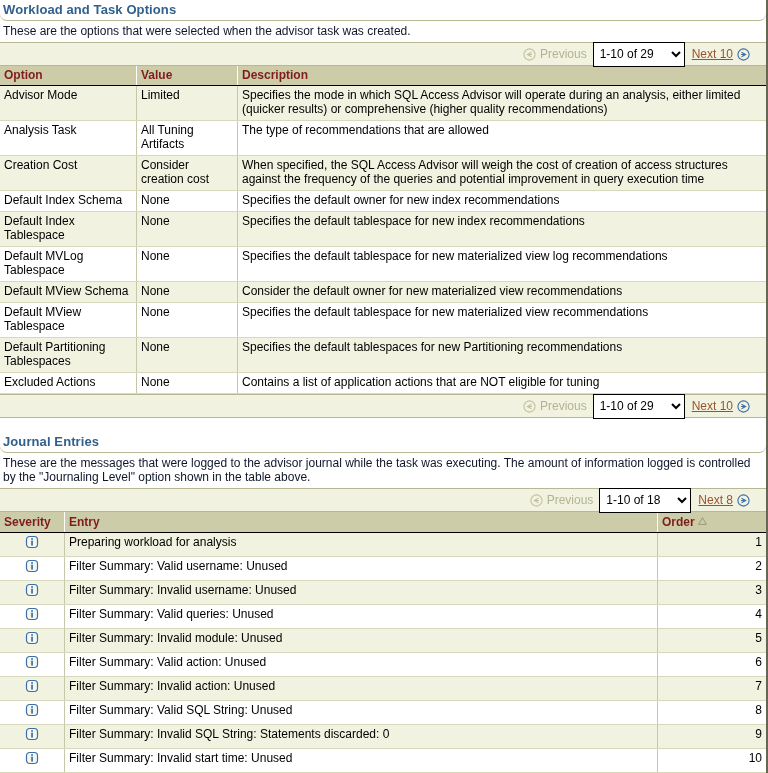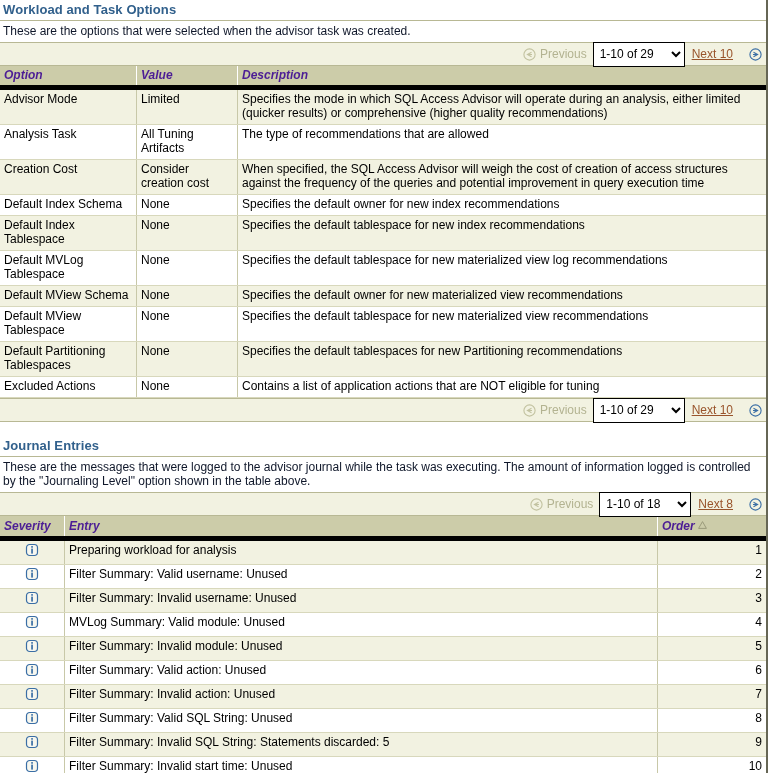--- a/index.html
+++ b/index.html
@@ -26,53 +26,54 @@
   }
 
   
   .section-head {
     font-size: 13px;
     font-weight: bold;
     color: #31608c;
     padding: 2px 0 3px 3px;
     border-bottom: 1px solid #b8b894;
     letter-spacing: 0.1px;
+    border-radius: 7px;
   }
   .section-desc {
     padding: 3px 4px 4px 3px;
     font-size: 12px;
     line-height: 14px;
     color: #0f172a;
   }
 
   
   .pagebar {
     background: #f2f2e1;
     border-top: 1px solid #b8b894;
     border-bottom: 1px solid #b8b894;
     height: 24px;
     display: flex;
     align-items: center;
     justify-content: flex-end;
-    padding-right: 4px;
+    padding-right: 16px;
     box-sizing: border-box;
   }
   .prev-group {
     display: flex;
     align-items: center;
     gap: 4px;
     color: #b3b391;
     font-size: 12px;
     margin-right: 6px;
     user-select: none;
   }
   .next-group {
     display: flex;
     align-items: center;
-    gap: 16px;
+    gap: 4px;
     margin-left: 7px;
   }
   .next-link {
     color: #99542b;
     text-decoration: underline;
     font-size: 12px;
     cursor: pointer;
   }
   .circ-ico { display: inline-block; line-height: 0; }
 
@@ -89,30 +90,29 @@
   }
 
   
   table.grid {
     border-collapse: collapse;
     width: 100%;
     table-layout: fixed;
   }
   table.grid th {
     background: #cccca9;
-    color: #4c1d95;
+    color: #7f1d1d;
     font-weight: bold;
     font-size: 12px;
     text-align: left;
     padding: 2px 4px 3px 4px;
     border-right: 1px solid #ffffff;
-    border-bottom: 5px solid #000000;
+    border-bottom: 1px solid #000000;
     vertical-align: middle;
     white-space: nowrap;
-    font-style: italic;
   }
   table.grid th.last { border-right: none; }
   table.grid td {
     font-size: 12px;
     padding: 2px 4px 4px 4px;
     border-right: 1px solid #c8c8a8;
     border-bottom: 1px solid #d8d8bc;
     vertical-align: top;
     line-height: 14px;
     word-wrap: break-word;
@@ -212,21 +212,21 @@
           <td class="last">Specifies the default tablespace for new index recommendations</td>
         </tr>
         <tr class="norm">
           <td class="col-option">Default MVLog Tablespace</td>
           <td class="col-value">None</td>
           <td class="last">Specifies the default tablespace for new materialized view log recommendations</td>
         </tr>
         <tr class="alt">
           <td class="col-option">Default MView Schema</td>
           <td class="col-value">None</td>
-          <td class="last">Specifies the default owner for new materialized view recommendations</td>
+          <td class="last">Consider the default owner for new materialized view recommendations</td>
         </tr>
         <tr class="norm">
           <td class="col-option">Default MView Tablespace</td>
           <td class="col-value">None</td>
           <td class="last">Specifies the default tablespace for new materialized view recommendations</td>
         </tr>
         <tr class="alt">
           <td class="col-option">Default Partitioning Tablespaces</td>
           <td class="col-value">None</td>
           <td class="last">Specifies the default tablespaces for new Partitioning recommendations</td>
@@ -331,21 +331,21 @@
               </svg></span></td>
           <td>Filter Summary: Invalid username: Unused</td>
           <td class="col-order order-cell last">3</td>
         </tr>
         <tr class="norm">
           <td class="col-sev sev-cell"><span><svg width="14" height="14" viewBox="0 0 14 14">
                 <rect x="1.5" y="1.5" width="11" height="11" rx="3.2" ry="3.2" fill="#f7f7ef" stroke="#3a6ea5" stroke-width="1.2"></rect>
                 <rect x="6.2" y="3.1" width="1.7" height="1.6" fill="#3a6ea5"></rect>
                 <rect x="6.2" y="5.6" width="1.7" height="5" fill="#3a6ea5"></rect>
               </svg></span></td>
-          <td>MVLog Summary: Valid module: Unused</td>
+          <td>Filter Summary: Valid queries: Unused</td>
           <td class="col-order order-cell last">4</td>
         </tr>
         <tr class="alt">
           <td class="col-sev sev-cell"><span><svg width="14" height="14" viewBox="0 0 14 14">
                 <rect x="1.5" y="1.5" width="11" height="11" rx="3.2" ry="3.2" fill="#f7f7ef" stroke="#3a6ea5" stroke-width="1.2"></rect>
                 <rect x="6.2" y="3.1" width="1.7" height="1.6" fill="#3a6ea5"></rect>
                 <rect x="6.2" y="5.6" width="1.7" height="5" fill="#3a6ea5"></rect>
               </svg></span></td>
           <td>Filter Summary: Invalid module: Unused</td>
           <td class="col-order order-cell last">5</td>
@@ -376,21 +376,21 @@
               </svg></span></td>
           <td>Filter Summary: Valid SQL String: Unused</td>
           <td class="col-order order-cell last">8</td>
         </tr>
         <tr class="alt">
           <td class="col-sev sev-cell"><span><svg width="14" height="14" viewBox="0 0 14 14">
                 <rect x="1.5" y="1.5" width="11" height="11" rx="3.2" ry="3.2" fill="#f7f7ef" stroke="#3a6ea5" stroke-width="1.2"></rect>
                 <rect x="6.2" y="3.1" width="1.7" height="1.6" fill="#3a6ea5"></rect>
                 <rect x="6.2" y="5.6" width="1.7" height="5" fill="#3a6ea5"></rect>
               </svg></span></td>
-          <td>Filter Summary: Invalid SQL String: Statements discarded: 5</td>
+          <td>Filter Summary: Invalid SQL String: Statements discarded: 0</td>
           <td class="col-order order-cell last">9</td>
         </tr>
         <tr class="norm">
           <td class="col-sev sev-cell"><span><svg width="14" height="14" viewBox="0 0 14 14">
                 <rect x="1.5" y="1.5" width="11" height="11" rx="3.2" ry="3.2" fill="#f7f7ef" stroke="#3a6ea5" stroke-width="1.2"></rect>
                 <rect x="6.2" y="3.1" width="1.7" height="1.6" fill="#3a6ea5"></rect>
                 <rect x="6.2" y="5.6" width="1.7" height="5" fill="#3a6ea5"></rect>
               </svg></span></td>
           <td>Filter Summary: Invalid start time: Unused</td>
           <td class="col-order order-cell last">10</td>

